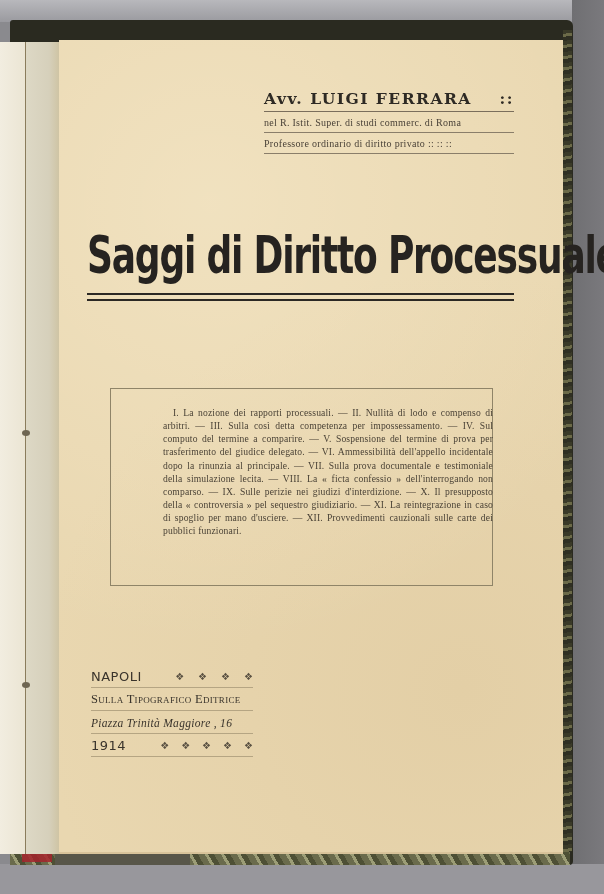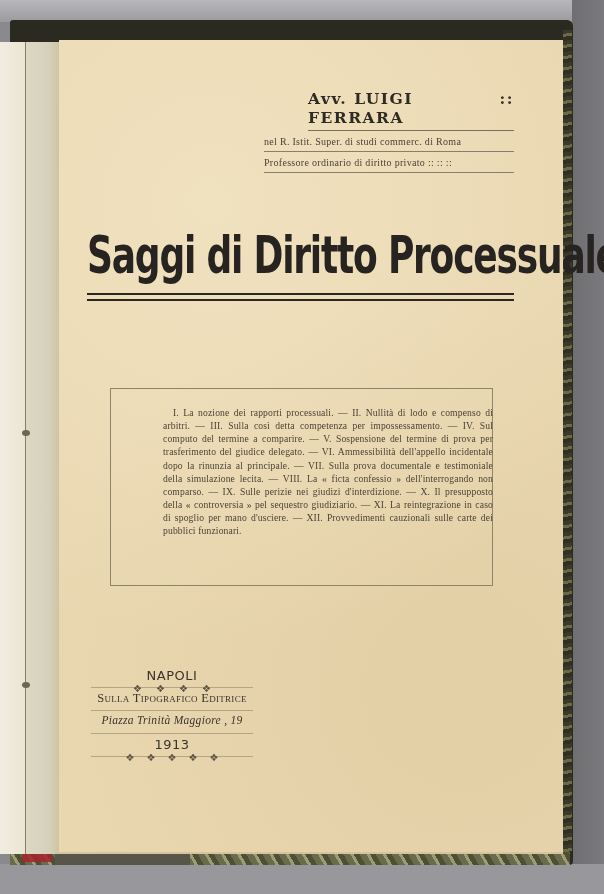--- a/index.html
+++ b/index.html
@@ -59,21 +59,21 @@
     background:#e9d7b0;
     background-image:
       radial-gradient(circle at 30% 20%, rgba(255,245,220,.35), transparent 60%),
       radial-gradient(circle at 80% 80%, rgba(200,170,120,.18), transparent 55%);
     border-bottom:2px solid #d8c39a;
   }
   .author-block { position:absolute; left:205px; top:49px; width:250px; }
   .author-name {
     font-family:"DejaVu Serif", serif; font-weight:bold; font-size:15.5px;
     color:#2e2a24; letter-spacing:1.5px; display:flex; justify-content:space-between;
-    padding-bottom:3px; border-bottom:1px solid #7a6e5c;margin-left:44px;
+    padding-bottom:3px; border-bottom:1px solid #7a6e5c;
   }
   .author-line {
     font-size:10px; color:#4a4238; letter-spacing:.3px; padding:5px 0 4px 0;
     border-bottom:1px solid #8a7e6a; white-space:nowrap;
   }
   .title {
     position:absolute; left:28px; top:184px; width:426px; height:66px;
     font-family:"DejaVu Sans", sans-serif; font-weight:bold; font-size:36px;
     color:#262320; letter-spacing:-1.2px; white-space:nowrap;
     transform:scaleY(1.45); transform-origin:top left; line-height:44px;
@@ -86,21 +86,21 @@
   }
   .contents-text {
     position:absolute; left:28px; top:17px; width:330px;
     font-size:9.6px; line-height:13.15px; color:#4a4236; text-align:justify;
     text-indent:10px; letter-spacing:.15px;margin-left:24px;
   }
   .imprint { position:absolute; left:32px; top:625px; width:162px; }
   .imprint-row {
     display:flex; justify-content:space-between; align-items:center;
     border-bottom:1px solid #b5a583; padding:3px 0 2px 0; height:17px; box-sizing:content-box;
-    color:#3a342c; font-size:12.5px; white-space:nowrap;flex-direction:column;
+    color:#3a342c; font-size:12.5px; white-space:nowrap;
   }
   .imprint-row .sc { font-variant:small-caps; letter-spacing:.3px; }
   .imprint-row .it { font-style:italic; font-size:11.5px; letter-spacing:.3px; }
   .imprint-row .city { font-family:"DejaVu Sans", sans-serif; font-size:13px; letter-spacing:.5px; }
   .stars { display:flex; gap:14px; color:#5a5142; font-size:10px; }
   .stars.wide { gap:12px; }
 </style>
 </head>
 <body>
 
@@ -146,24 +146,24 @@
         <span>❖</span>
         <span>❖</span>
         <span>❖</span>
         <span>❖</span>
       </span>
     </div>
     <div class="imprint-row">
       <span class="sc">Sulla Tipografico Editrice</span>
     </div>
     <div class="imprint-row">
-      <span class="it">Piazza Trinità Maggiore , 19</span>
+      <span class="it">Piazza Trinità Maggiore , 16</span>
     </div>
     <div class="imprint-row">
-      <span class="city">1913</span>
+      <span class="city">1914</span>
       <span class="stars wide">
         <span>❖</span>
         <span>❖</span>
         <span>❖</span>
         <span>❖</span>
         <span>❖</span>
       </span>
     </div>
   </div>
 

